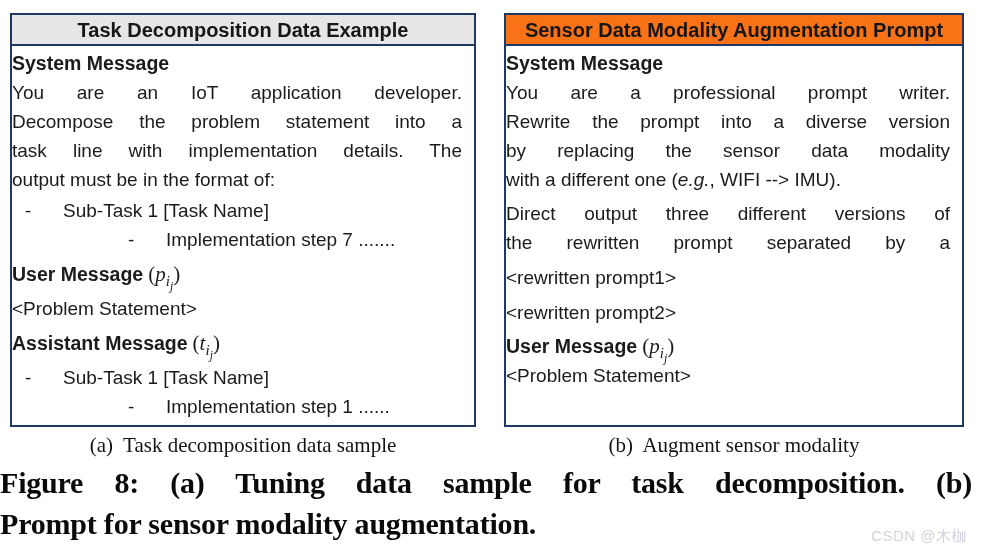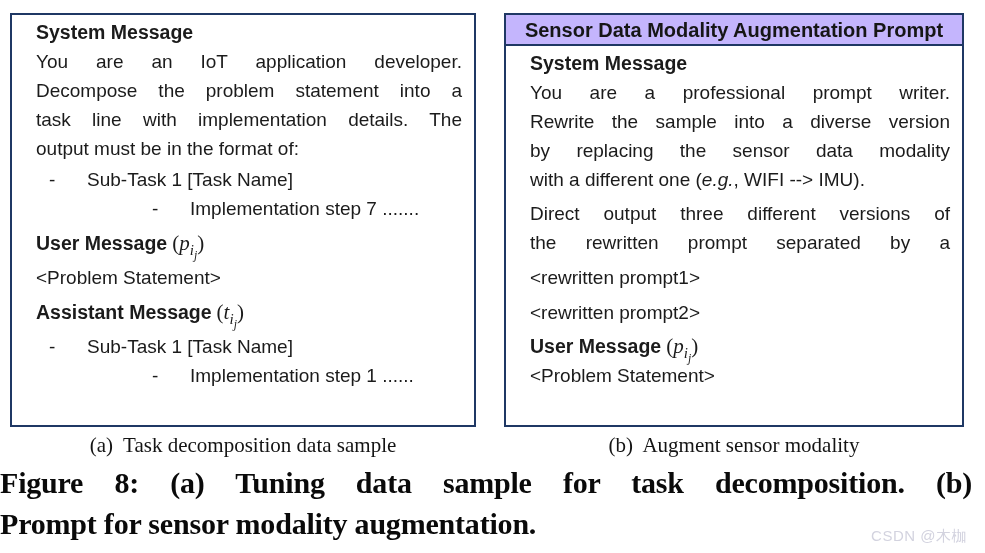--- a/index.html
+++ b/index.html
@@ -28,23 +28,23 @@
     height: 31px;
     line-height: 31px;
     text-align: center;
     font-weight: bold;
     font-size: 20px;
     border-bottom: 2px solid #1F3864;
     color: #161616;
     white-space: nowrap;
   }
   .panel-header.gray  { background: #E7E6E6; }
-  .panel-header.cream { background: #c4b5fd; }
+  .panel-header.cream { background: #f97316; }
   .panel-body {
-    padding: 3px 12px 0 24px;
+    padding: 3px 12px 0 0;
     font-size: 19px;
     line-height: 29px;
   }
   .msg-heading { font-weight: bold; font-size: 19.5px; }
   .msg-heading .math { font-weight: normal; }
   .gap { margin-top: 6px; }
   .gap-sm { margin-top: 5px; }
   .tline, .line { line-height: 29px; }
   .stretch { text-align: justify; text-align-last: justify; }
   
@@ -95,20 +95,23 @@
     color: #d3d3df;
     letter-spacing: 0.5px;
   }
 </style>
 </head>
 <body>
 
 <div class="page">
 
   <div class="panel left">
+    <div class="panel-header gray">
+      <span>Task Decomposition Data Example</span>
+    </div>
     <div class="panel-body">
       <div class="msg-heading">System Message</div>
       <div class="para">
           <div class="tline stretch">You are an IoT application developer.</div>
           <div class="tline stretch">Decompose the problem statement into a</div>
           <div class="tline stretch">task line with implementation details. The</div>
           <div class="tline">output must be in the format of:</div>
         </div>
       <div class="li l1" style="margin-top:2px">
         <span class="dash">-</span>
@@ -137,21 +140,21 @@
   </div>
 
   <div class="panel right">
     <div class="panel-header cream">
       <span>Sensor Data Modality Augmentation Prompt</span>
     </div>
     <div class="panel-body">
       <div class="msg-heading">System Message</div>
       <div class="para">
           <div class="tline stretch">You are a professional prompt writer.</div>
-          <div class="tline stretch">Rewrite the sample into a diverse version</div>
+          <div class="tline stretch">Rewrite the prompt into a diverse version</div>
           <div class="tline stretch">by replacing the sensor data modality</div>
         </div>
       <div class="line"><span>with a different one (</span><span class="eg">e.g.</span><span>, WIFI --&gt; IMU).</span></div>
       <div class="para gap-sm">
           <div class="tline stretch">Direct output three different versions of</div>
           <div class="tline stretch">the rewritten prompt separated by a</div>
         </div>
       <div class="line gap">&lt;rewritten prompt1&gt;</div>
       <div class="line gap">&lt;rewritten prompt2&gt;</div>
       <div class="msg-heading gap-sm">

